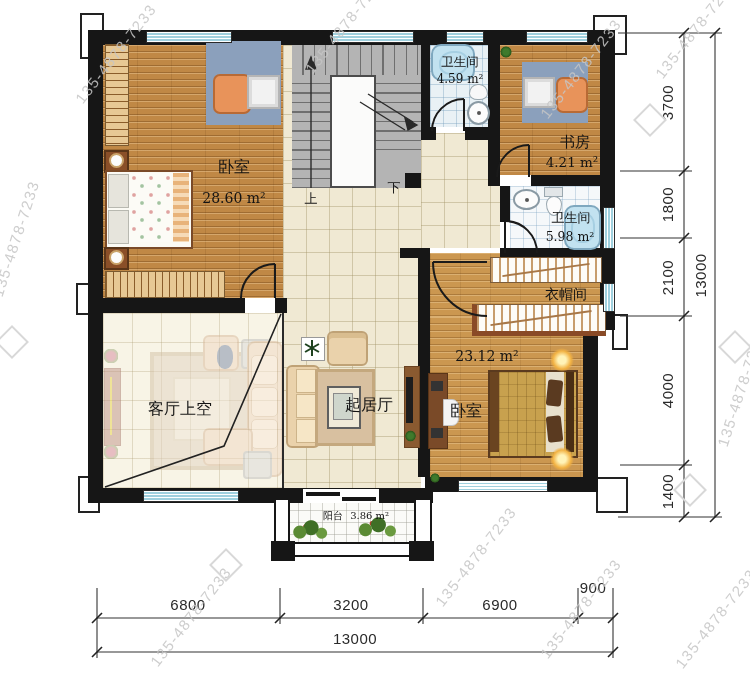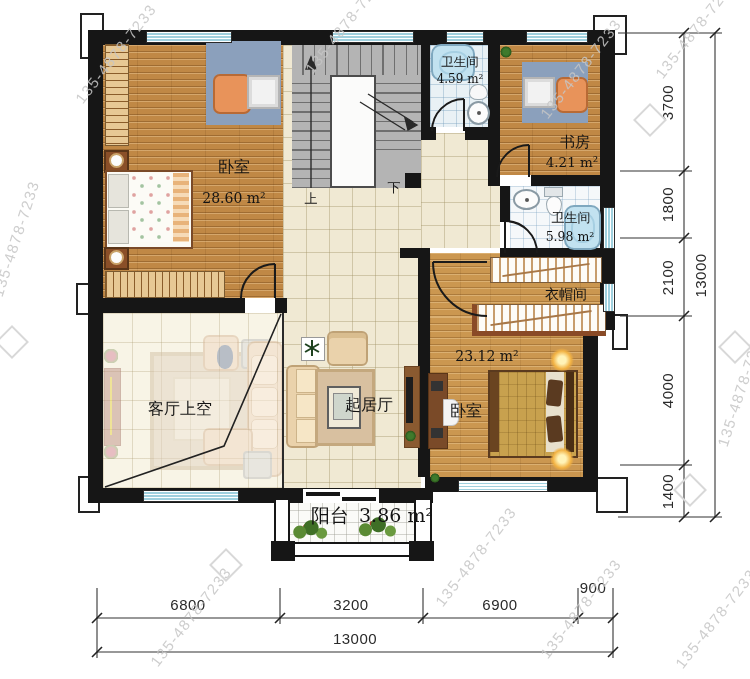--- a/index.html
+++ b/index.html
@@ -303,21 +303,21 @@
   <div class="rl" style="left:460px;top:79px;font-size:12px">4.59 m²</div>
   <div class="rl" style="left:575px;top:142px;font-size:15px">书房</div>
   <div class="rl" style="left:572px;top:162px;font-size:13.5px">4.21 m²</div>
   <div class="rl" style="left:571px;top:218px;font-size:13px">卫生间</div>
   <div class="rl" style="left:570px;top:236px;font-size:12.5px">5.98 m²</div>
   <div class="rl" style="left:566px;top:295px;font-size:14px">衣帽间</div>
   <div class="rl" style="left:487px;top:356px;font-size:14px">23.12 m²</div>
   <div class="rl" style="left:466px;top:411px;font-size:16px">卧室</div>
   <div class="rl" style="left:180px;top:409px;font-size:16px">客厅上空</div>
   <div class="rl" style="left:369px;top:405px;font-size:16px">起居厅</div>
-  <div class="rl" style="left:372px;top:516px;font-size:19px">
+  <div class="rl" style="left:356px;top:516px;font-size:10px">
     <span>阳台</span>
     <span style="margin-left:4px">3.86 m²</span>
   </div>
   <div class="rl" style="left:311px;top:199px;font-size:13px">上</div>
   <div class="rl" style="left:394px;top:188px;font-size:13px">下</div>
 
   <div class="dim dimv" style="left:637px;top:94px;width:60px">3700</div>
   <div class="dim dimv" style="left:637px;top:196px;width:60px">1800</div>
   <div class="dim dimv" style="left:637px;top:269px;width:60px">2100</div>
   <div class="dim dimv" style="left:637px;top:382px;width:60px">4000</div>

